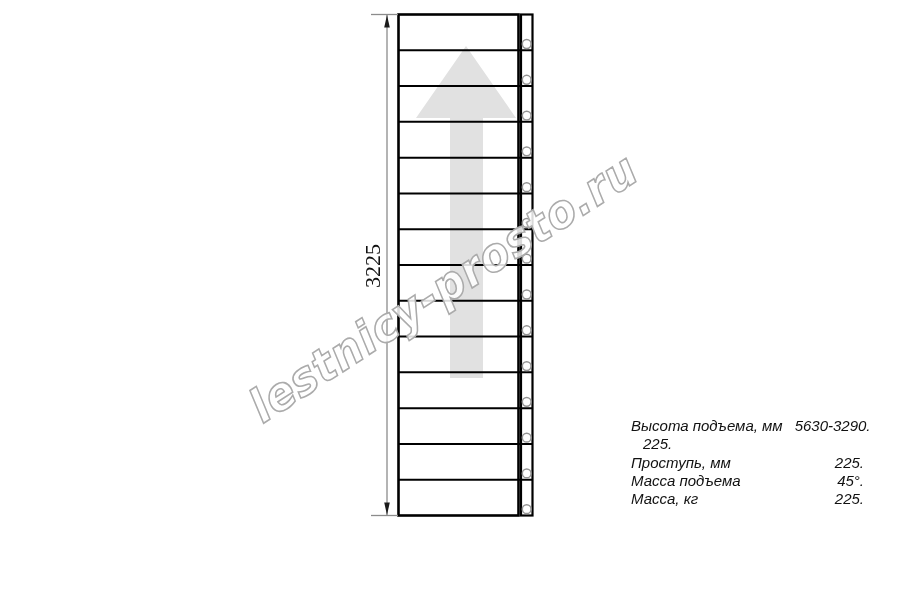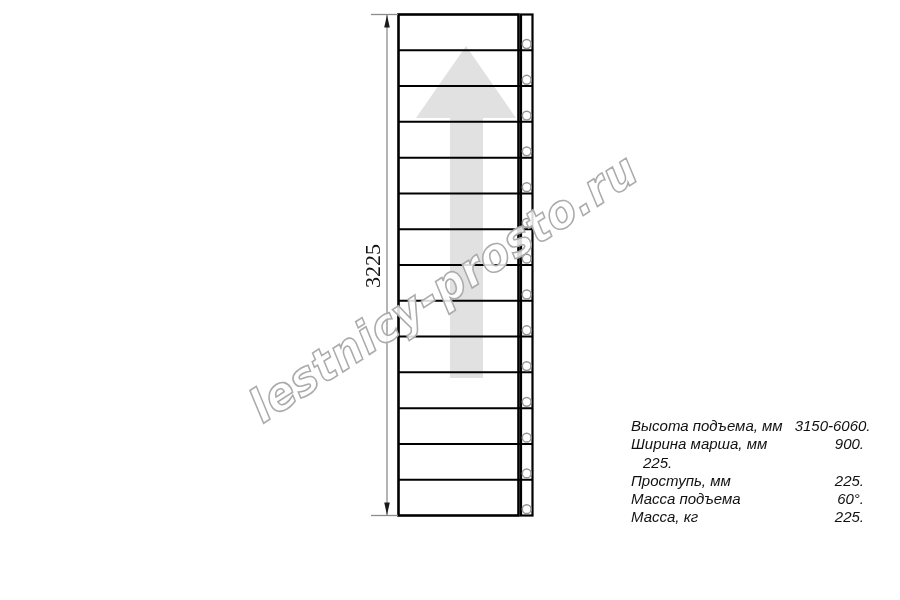--- a/index.html
+++ b/index.html
@@ -144,36 +144,32 @@
       <polygon class="dim-arrowhead" points="387,515 384.2,502.5 389.8,502.5"></polygon>
       <text class="dim-text" transform="translate(380,266) rotate(-90)" text-anchor="middle">3225</text>
     </g>
 
     <text class="watermark" transform="translate(452,301) rotate(-33)" text-anchor="middle" textLength="452" lengthAdjust="spacingAndGlyphs">lestnicy-prosto.ru</text>
   </svg>
 
   <div class="specs">
     <div class="spec-row">
       <span class="spec-label">Высота подъема, мм</span>
-      <span class="spec-value">3150-6060.</span>
-    </div>
-    <div class="spec-row">
-      <span class="spec-label">Ширина марша, мм</span>
-      <span class="spec-value">900.</span>
+      <span class="spec-value">5630-3290.</span>
     </div>
     <div class="spec-row">
       <span class="spec-value">225.</span>
     </div>
     <div class="spec-row">
       <span class="spec-label">Проступь, мм</span>
       <span class="spec-value">225.</span>
     </div>
     <div class="spec-row">
       <span class="spec-label">Масса подъема</span>
-      <span class="spec-value">60°.</span>
+      <span class="spec-value">45°.</span>
     </div>
     <div class="spec-row">
       <span class="spec-label">Масса, кг</span>
       <span class="spec-value">225.</span>
     </div>
   </div>
 
 </div>
 
 </body></html>

